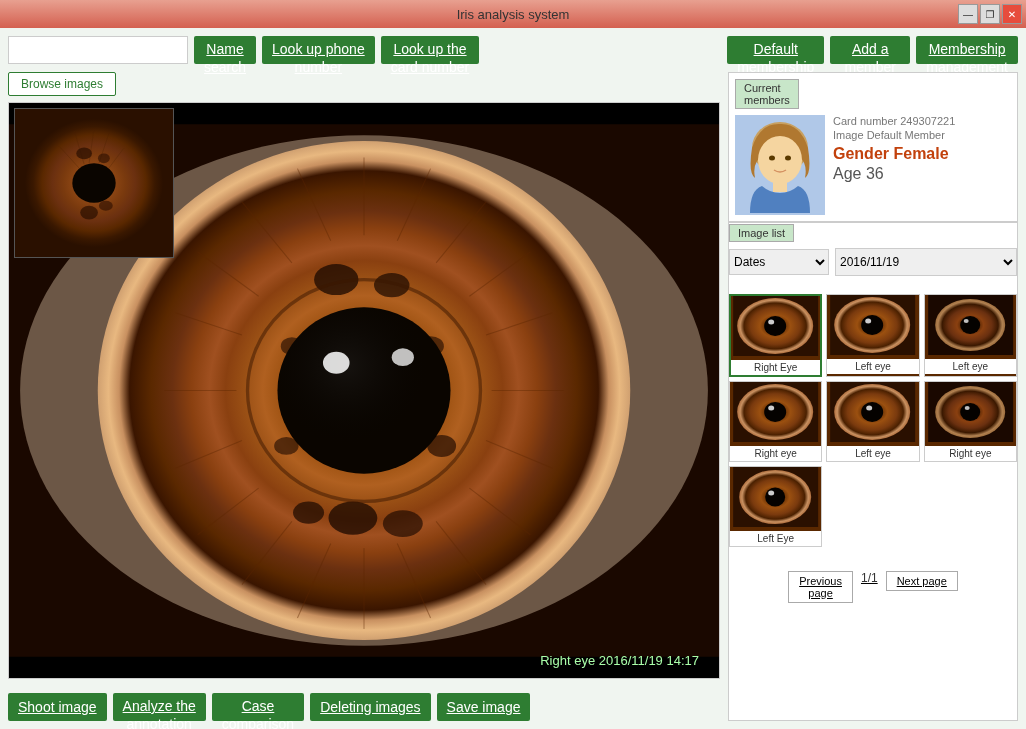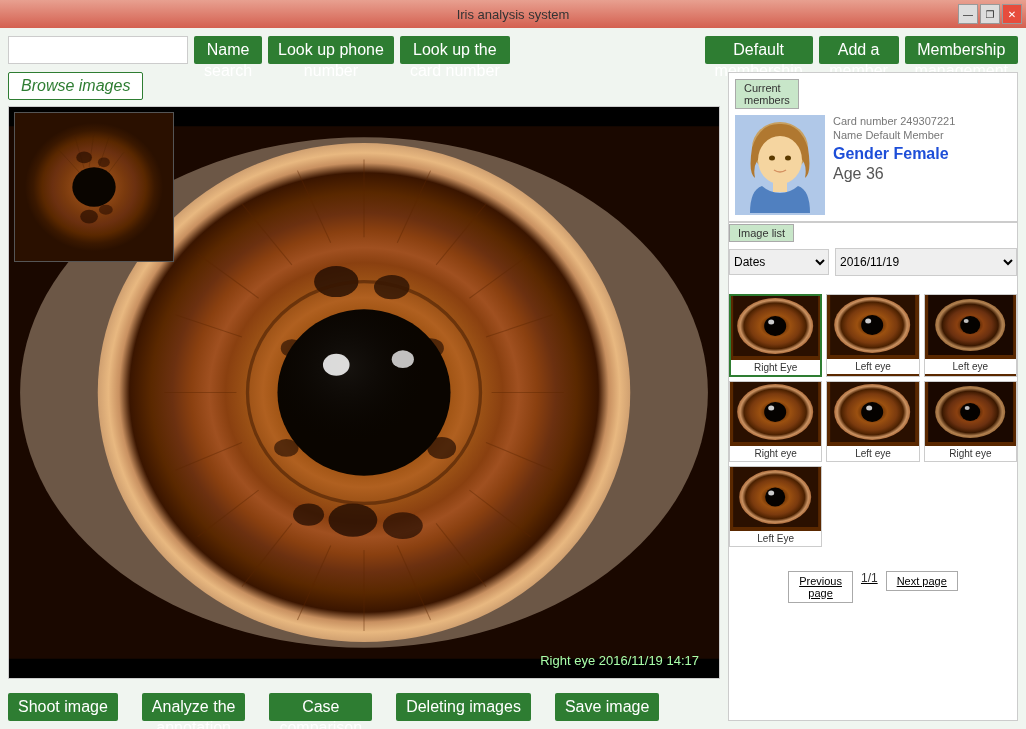--- a/index.html
+++ b/index.html
@@ -74,27 +74,28 @@
       border: 1px solid #ccc;
       background: white;
       padding: 0 6px;
       font-size: 12px;
     }
     .btn-green {
       background: #2e7d32;
       color: white;
       border: none;
       padding: 4px 10px;
-      font-size: 16px;
+      font-size: 14px;
       cursor: pointer;
       border-radius: 2px;
       height: 28px;
       min-width: 60px;
       text-align: center;
       line-height: 1.3;
+      text-decoration: underline;
     }
     .btn-green.large { min-width: 80px; }
     .spacer { flex: 1; }
 
     
     .main-area {
       display: flex;
       gap: 8px;
       flex: 1;
       min-height: 0;
@@ -109,24 +110,23 @@
       min-width: 0;
     }
     .browse-btn-container {
       flex-shrink: 0;
     }
     .btn-outline-green {
       background: white;
       color: #2e7d32;
       border: 1px solid #2e7d32;
       padding: 4px 12px;
-      font-size: 16px;
+      font-size: 12px;
       cursor: pointer;
       border-radius: 2px;
-      font-style: italic;
     }
     .image-container {
       flex: 1;
       background: black;
       position: relative;
       border: 1px solid #ccc;
       overflow: hidden;
       min-height: 0;
     }
     .thumbnail-overlay {
@@ -155,21 +155,21 @@
       bottom: 10px;
       right: 20px;
       color: #aaffaa;
       font-size: 13px;
     }
 
     
     .bottom-toolbar {
       display: flex;
       align-items: center;
-      gap: 24px;
+      gap: 6px;
       margin-top: 8px;
       flex-shrink: 0;
     }
 
     
     .right-panel {
       width: 290px;
       flex-shrink: 0;
       display: flex;
       flex-direction: column;
@@ -207,21 +207,21 @@
       width: 80px;
       height: 95px;
     }
     .member-details {
       flex: 1;
       font-size: 12px;
       color: #555;
     }
     .member-details .card-num { font-size: 11px; color: #777; }
     .member-details .name-label { font-size: 11px; color: #777; margin-top: 2px; }
-    .member-details .gender { font-size: 16px; font-weight: bold; color: #1d4ed8; margin-top: 4px; }
+    .member-details .gender { font-size: 16px; font-weight: bold; color: #c2410c; margin-top: 4px; }
     .member-details .age { font-size: 16px; color: #555; margin-top: 2px; }
 
     .image-list-section {
       background: white;
       border: 1px solid #ccc;
       flex: 1;
     }
     .image-list-header {
       display: flex;
       align-items: center;
@@ -462,21 +462,21 @@
 
                 <path d="M34 52 Q40 56 46 52" stroke="#d49060" stroke-width="1.5" fill="none"></path>
 
                 <path d="M10 95 Q10 72 22 68 Q30 75 40 75 Q50 75 58 68 Q70 72 70 95Z" fill="#5080c0"></path>
 
                 <rect x="33" y="62" width="14" height="12" fill="#f5d5a0"></rect>
               </svg>
             </div>
             <div class="member-details">
               <div class="card-num">Card number 249307221</div>
-              <div class="name-label">Name Default Member</div>
+              <div class="name-label">Image Default Member</div>
               <div class="gender">Gender Female</div>
               <div class="age">Age 36</div>
             </div>
           </div>
         </div>
 
         <div class="image-list-section">
           <span class="section-label">Image list</span>
           <div class="image-list-header">
             <select class="dates-select">

